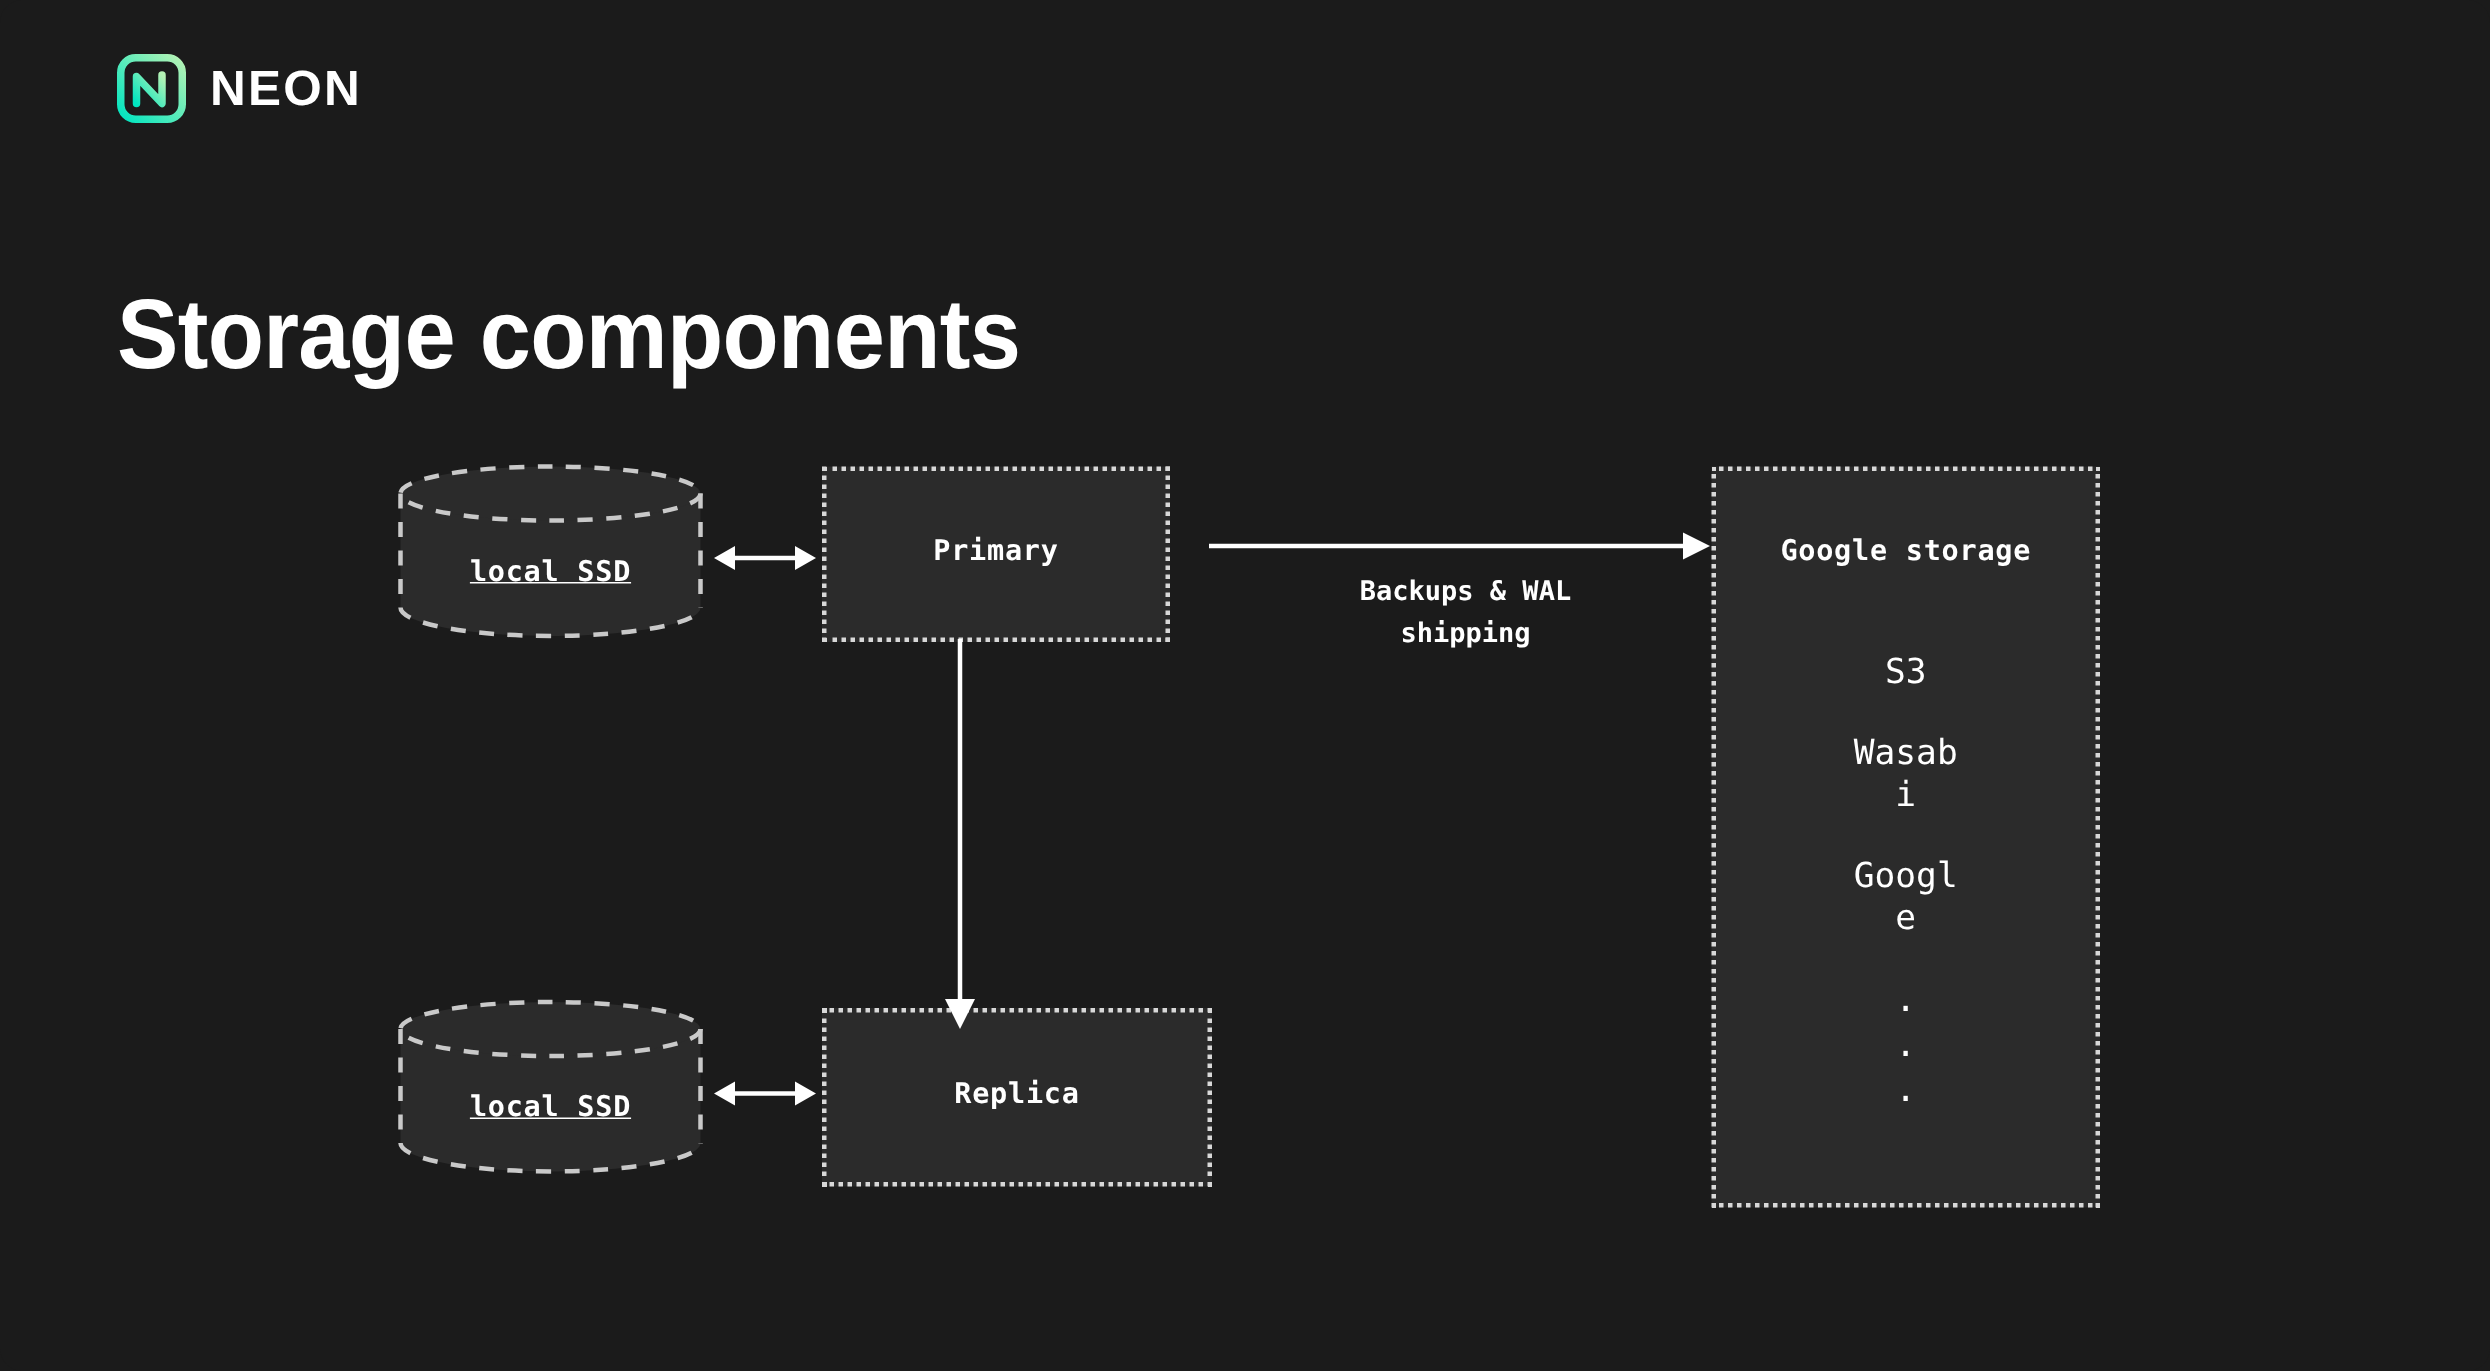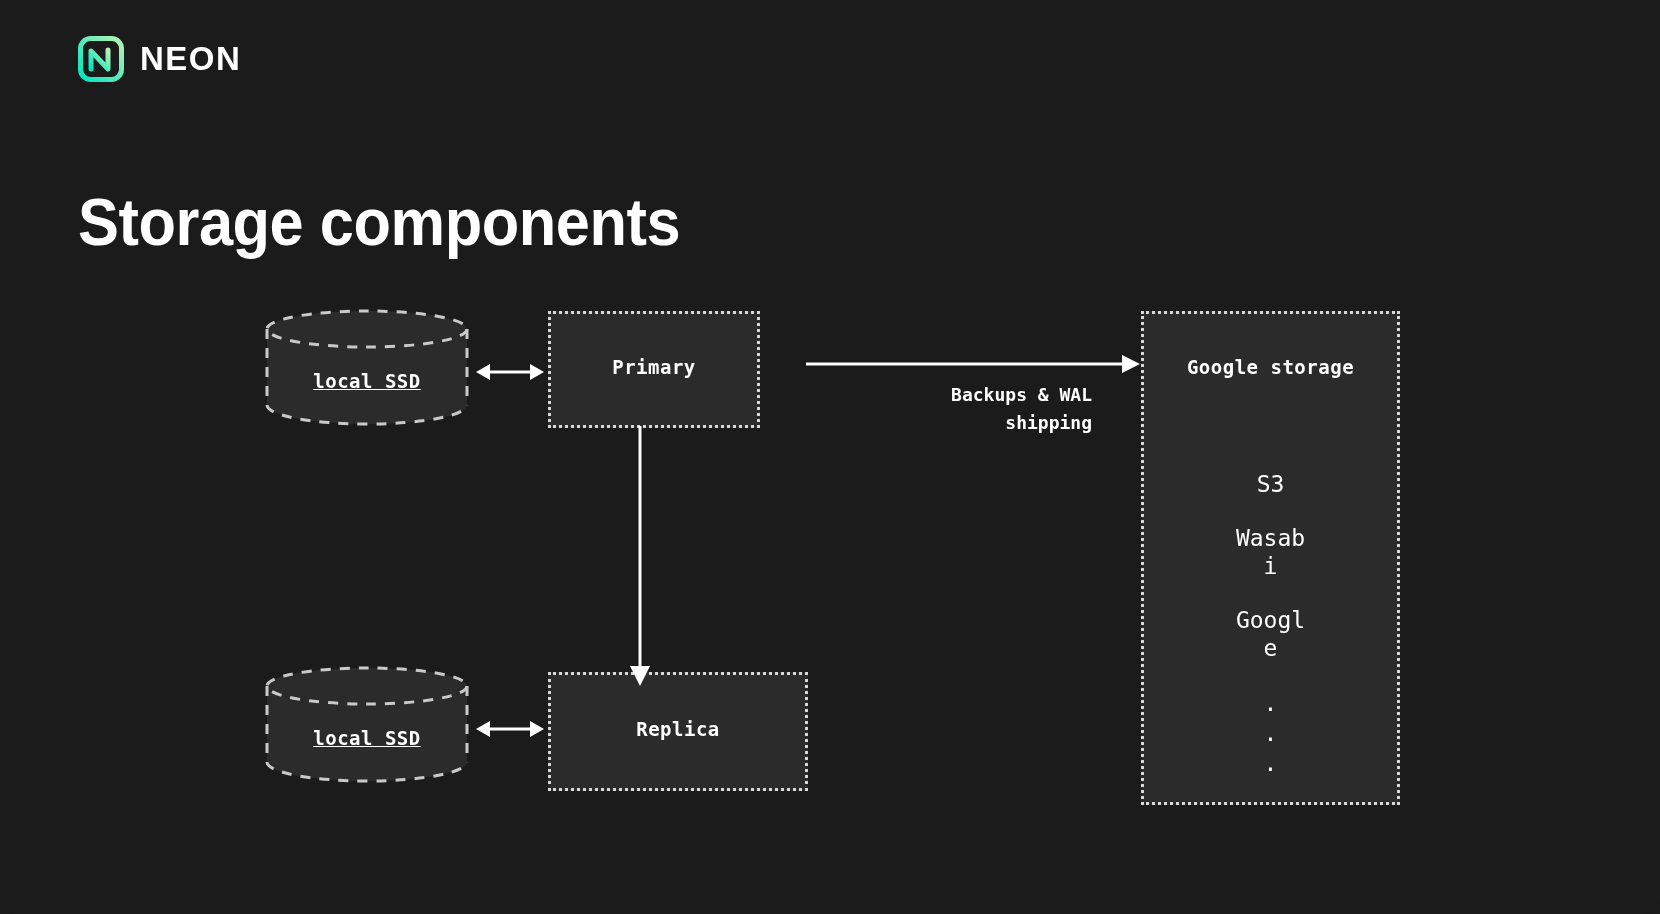--- a/index.html
+++ b/index.html
@@ -68,21 +68,21 @@
     font-size: 19px;
     letter-spacing: 0.5px;
     text-align: center;
     white-space: nowrap;
   }
 
   
   #box-primary {
     left: 548px;
     top: 311px;
-    width: 212px;
+    width: 232px;
     height: 117px;
   }
   #box-primary .node-label {
     position: absolute;
     top: 42px;
     left: 0;
     right: 0;
   }
 
   
@@ -111,21 +111,20 @@
     top: 42px;
     left: 0;
     right: 0;
   }
   #cloud-list {
     position: absolute;
     top: 120px;
     left: 50%;
     width: 76px;
     margin-left: -38px;
-    margin-top: 36px;
   }
   .cloud-item {
     color: #ffffff;
     font-family: "DejaVu Sans Mono", "Liberation Mono", monospace;
     font-weight: 400;
     font-size: 23px;
     line-height: 28px;
     text-align: center;
     margin-bottom: 26px;
     word-break: break-all;
@@ -181,21 +180,21 @@
   #backups-label {
     position: absolute;
     left: 862px;
     top: 381px;
     width: 230px;
     color: #ffffff;
     font-family: "DejaVu Sans Mono", "Liberation Mono", monospace;
     font-weight: 700;
     font-size: 18px;
     line-height: 28px;
-    text-align: right;
+    text-align: center;
   }
 </style>
 </head>
 <body>
 
 <div id="slide">
 
   <div id="logo">
     <svg id="logo-mark" viewBox="0 0 46 46">
       <defs>

